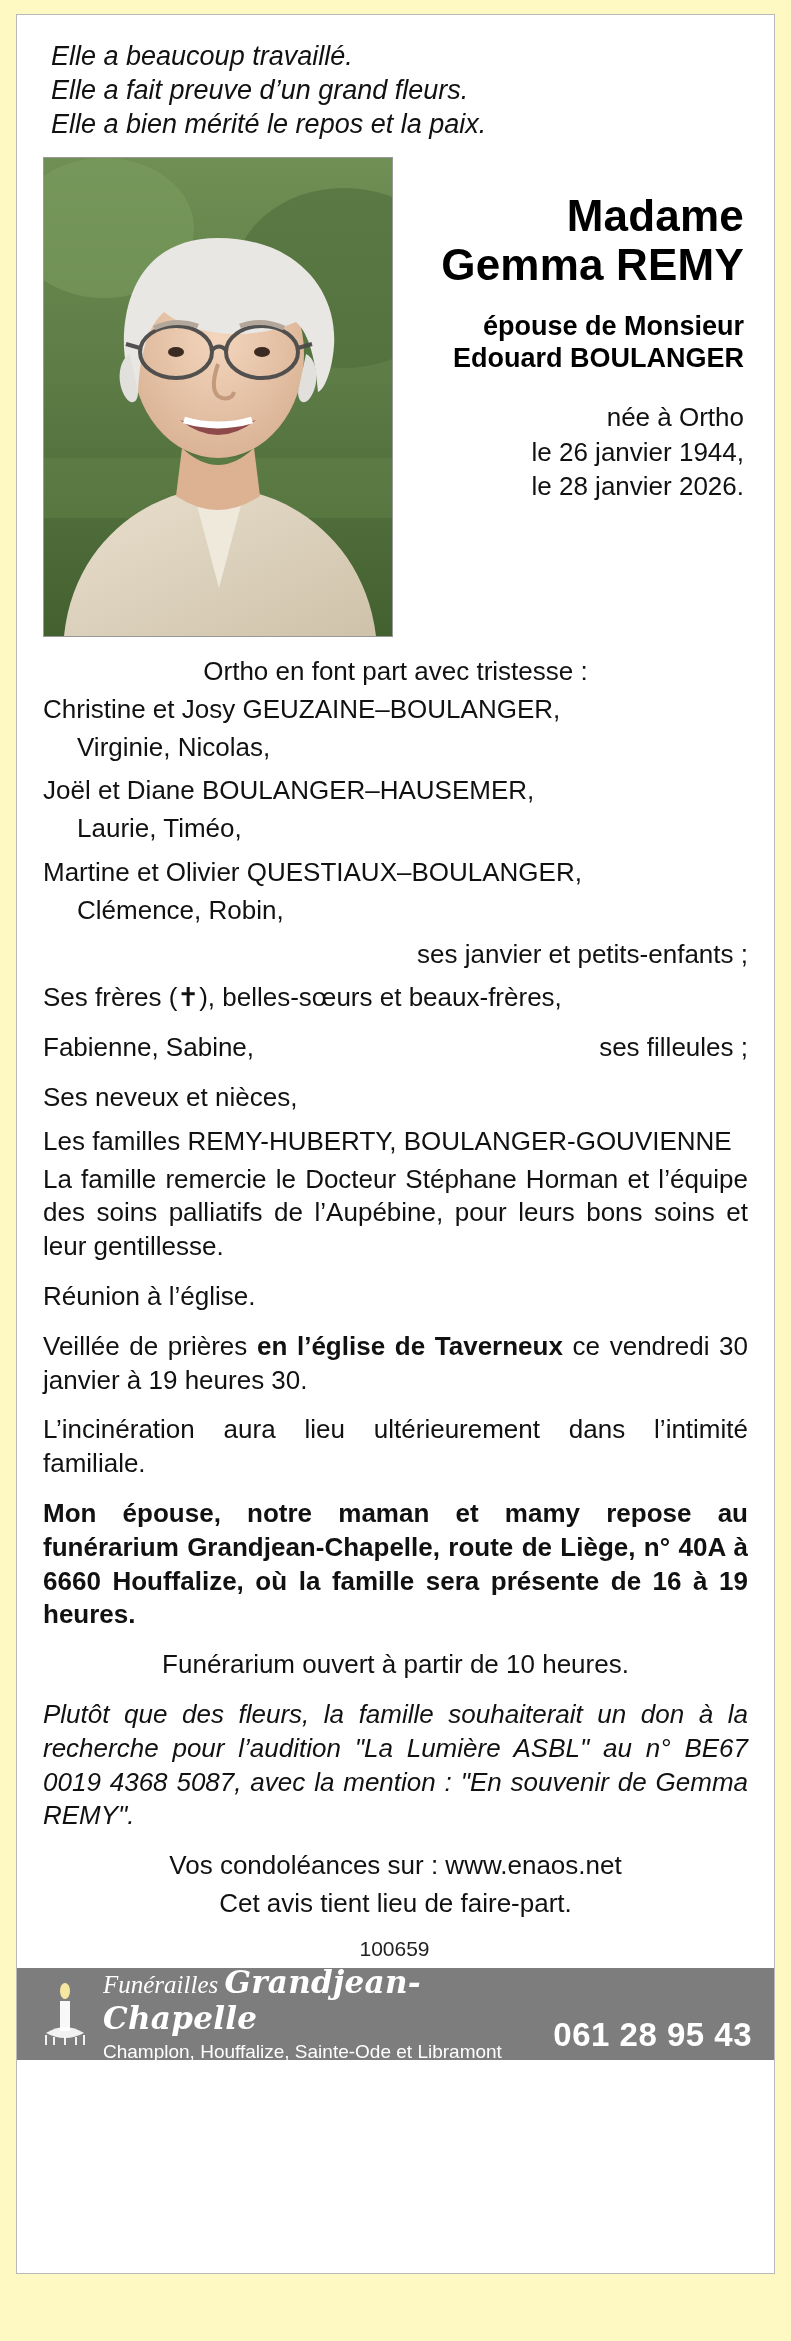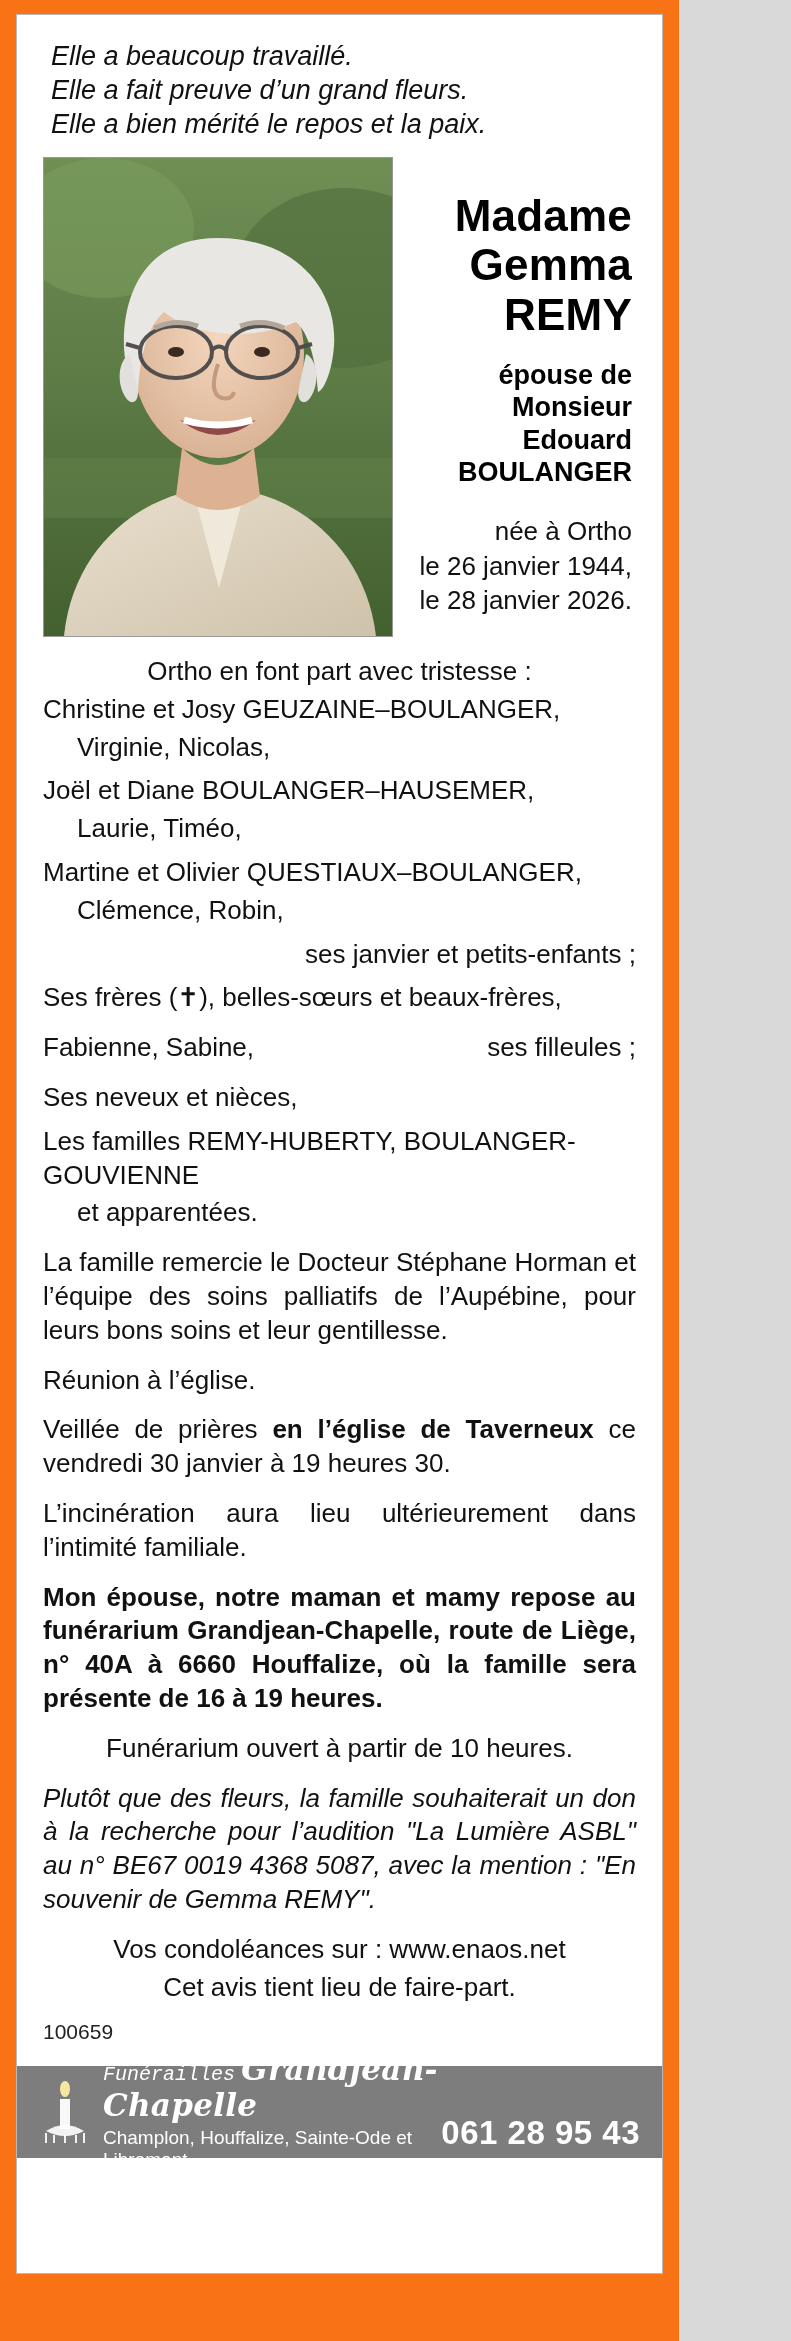--- a/index.html
+++ b/index.html
@@ -4,23 +4,23 @@
 <style>
   html,body{margin:0;padding:0;}
   body{
     width:791px;
     background:#d9d9d9;
     font-family:"Liberation Sans", sans-serif;
     -webkit-font-smoothing:antialiased;
   }
   .page{
     position:relative;
-    width:679px;
+    width:791px;
     min-height:2341px;
-    background:#f97316;
+    background:#fef9c3;
     box-sizing:border-box;
     padding:14px 16px 0 16px;
   }
   .card{
     background:#ffffff;
     border:1px solid #b9b9b9;
     box-sizing:border-box;
     padding:22px 26px 10px 26px;
     min-height:2260px;
     position:relative;
@@ -100,25 +100,25 @@
   .right-align{text-align:right;}
   .tight{margin-bottom:4px;}
   .gap-sm{margin-bottom:10px;}
   .gap-md{margin-bottom:16px;}
 
   .just{ text-align:justify; text-justify:inter-word; }
   .bold{font-weight:bold;}
   .italic{font-style:italic;}
 
   .ref{
-    text-align:left;
+    text-align:center;
     font-size:21px;
     color:#222;
     margin-top:14px;
-    margin-bottom:20px;
+    margin-bottom:6px;
     padding-right:2px;
   }
 
   
   .footer{
     margin:0 -26px -10px -26px;
     background:#7d7d7d;
     height:92px;
     display:flex;
     align-items:center;
@@ -139,23 +139,23 @@
     font-size:22px;
   }
   .foot-line1 .script{
     font-family:"DejaVu Serif", serif;
     font-style:italic;
     font-size:31px;
     font-weight:bold;
     letter-spacing:.3px;
   }
   .foot-line1 .fun{
-    font-family:Liberation Mono, monospace;
+    font-family:Liberation Serif, serif;
     font-style:italic;
-    font-size:20px;
+    font-size:25px;
   }
   .foot-line2{
     font-size:19px;
     margin-top:4px;
   }
   .phone{
     font-size:33px;
     font-weight:bold;
     letter-spacing:.5px;
     white-space:nowrap;
@@ -261,21 +261,20 @@
       <div class="p gap-md">Ses frères (✝), belles-sœurs et beaux-frères,</div>
 
       <div class="p row gap-md">
         <span>Fabienne, Sabine,</span>
         <span class="right">ses filleules ;</span>
       </div>
 
       <div class="p gap-sm">Ses neveux et nièces,</div>
 
       <div class="p tight">Les familles REMY-HUBERTY, BOULANGER-GOUVIENNE</div>
-      <div class="p sub gap-md">et apparentées.</div>
 
       <div class="p just gap-md">La famille remercie le Docteur Stéphane Horman et l’équipe des soins palliatifs de l’Aupébine, pour leurs bons soins et leur gentillesse.</div>
 
 
       <div class="p gap-md">Réunion à l’église.</div>
 
       <div class="p just gap-md"><span>Veillée de prières </span><span class="bold">en l’église de Taverneux</span><span> ce vendredi  30 janvier à 19 heures 30.</span></div>
 
       <div class="p just gap-md">L’incinération aura lieu ultérieurement dans l’intimité familiale.</div>
 

